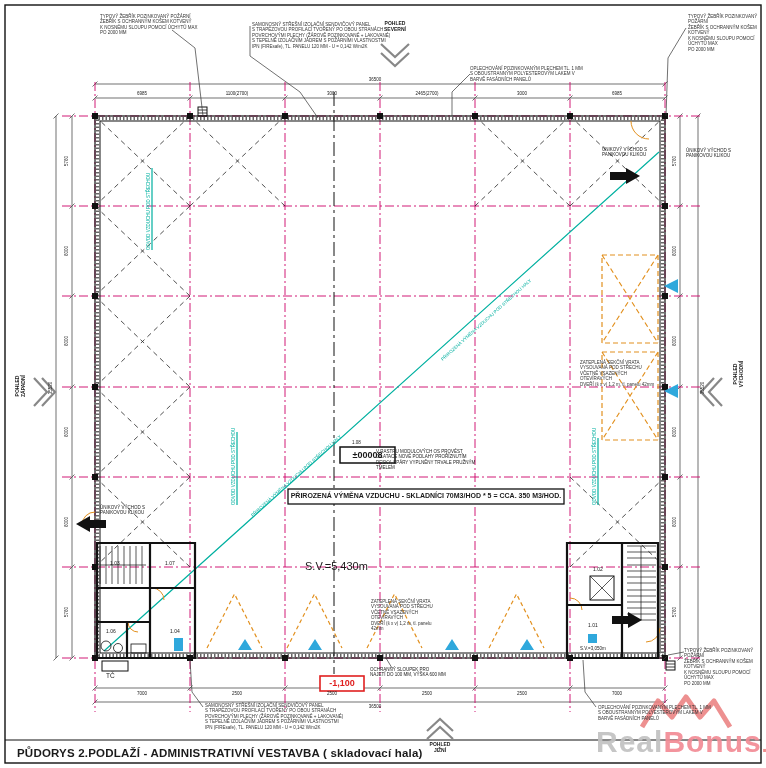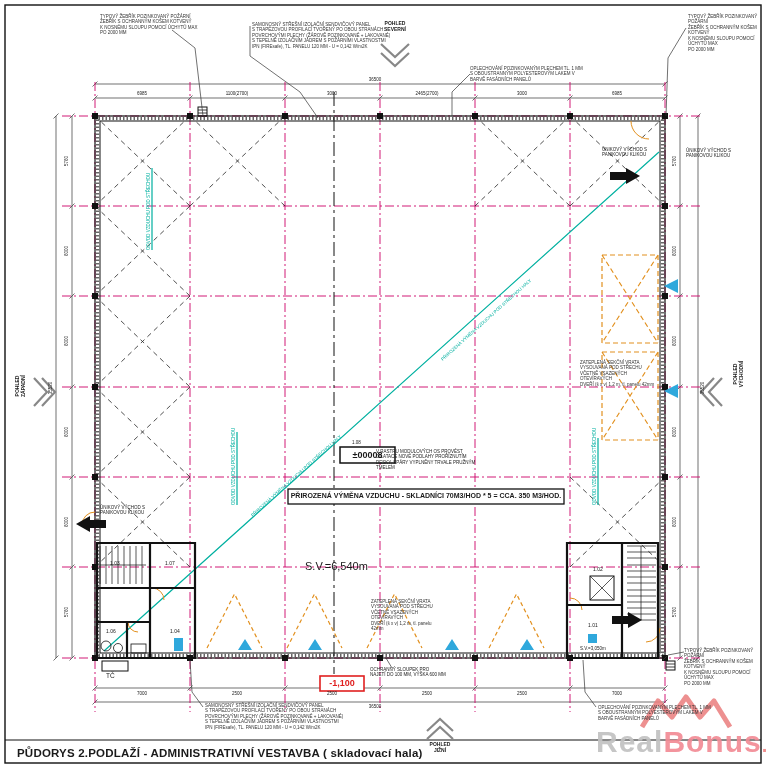--- a/index.html
+++ b/index.html
@@ -203,21 +203,21 @@
 <div class="t f4" style="left:686px;top:148px;width:48px;">ÚNIKOVÝ VÝCHOD S
 PANIKOVOU KLIKOU</div>
 <div class="t f4" style="left:100px;top:505px;width:58px;">ÚNIKOVÝ VÝCHOD S
 PANIKOVOU KLIKOU</div>
 <div class="t f4" style="left:370px;top:667px;width:100px;">OCHRANNÝ SLOUPEK PRO
 NAJETÍ DO 100 MM, VÝŠKA 600 MM</div>
 
 <div class="t f7 b c" style="left:290px;top:492px;width:272px;">PŘIROZENÁ VÝMĚNA VZDUCHU - SKLADNÍCI 70M3/HOD * 5 = CCA. 350 M3/HOD.</div>
 <div class="t f9 b c" style="left:341px;top:450px;width:53px;">±00008</div>
 <div class="t f4" style="left:352px;top:440px;">1.08</div>
-<div class="t f11" style="left:305px;top:560px;">S.V.=6,540m</div>
+<div class="t f11" style="left:305px;top:560px;">S.V.=5,430m</div>
 <div class="t f9 b c red" style="left:321px;top:678px;width:42px;">-1,100</div>
 <div class="t f6" style="left:106px;top:672px;">TČ</div>
 
 <div class="t f5" style="left:110px;top:560px;">1.03</div>
 <div class="t f5" style="left:165px;top:560px;">1.07</div>
 <div class="t f5" style="left:106px;top:628px;">1.06</div>
 <div class="t f5" style="left:170px;top:628px;">1.04</div>
 <div class="t f5" style="left:593px;top:566px;">1.02</div>
 <div class="t f5" style="left:588px;top:622px;">1.01</div>
 <div class="t f4" style="left:580px;top:646px;">S.V.=3,050m</div>

